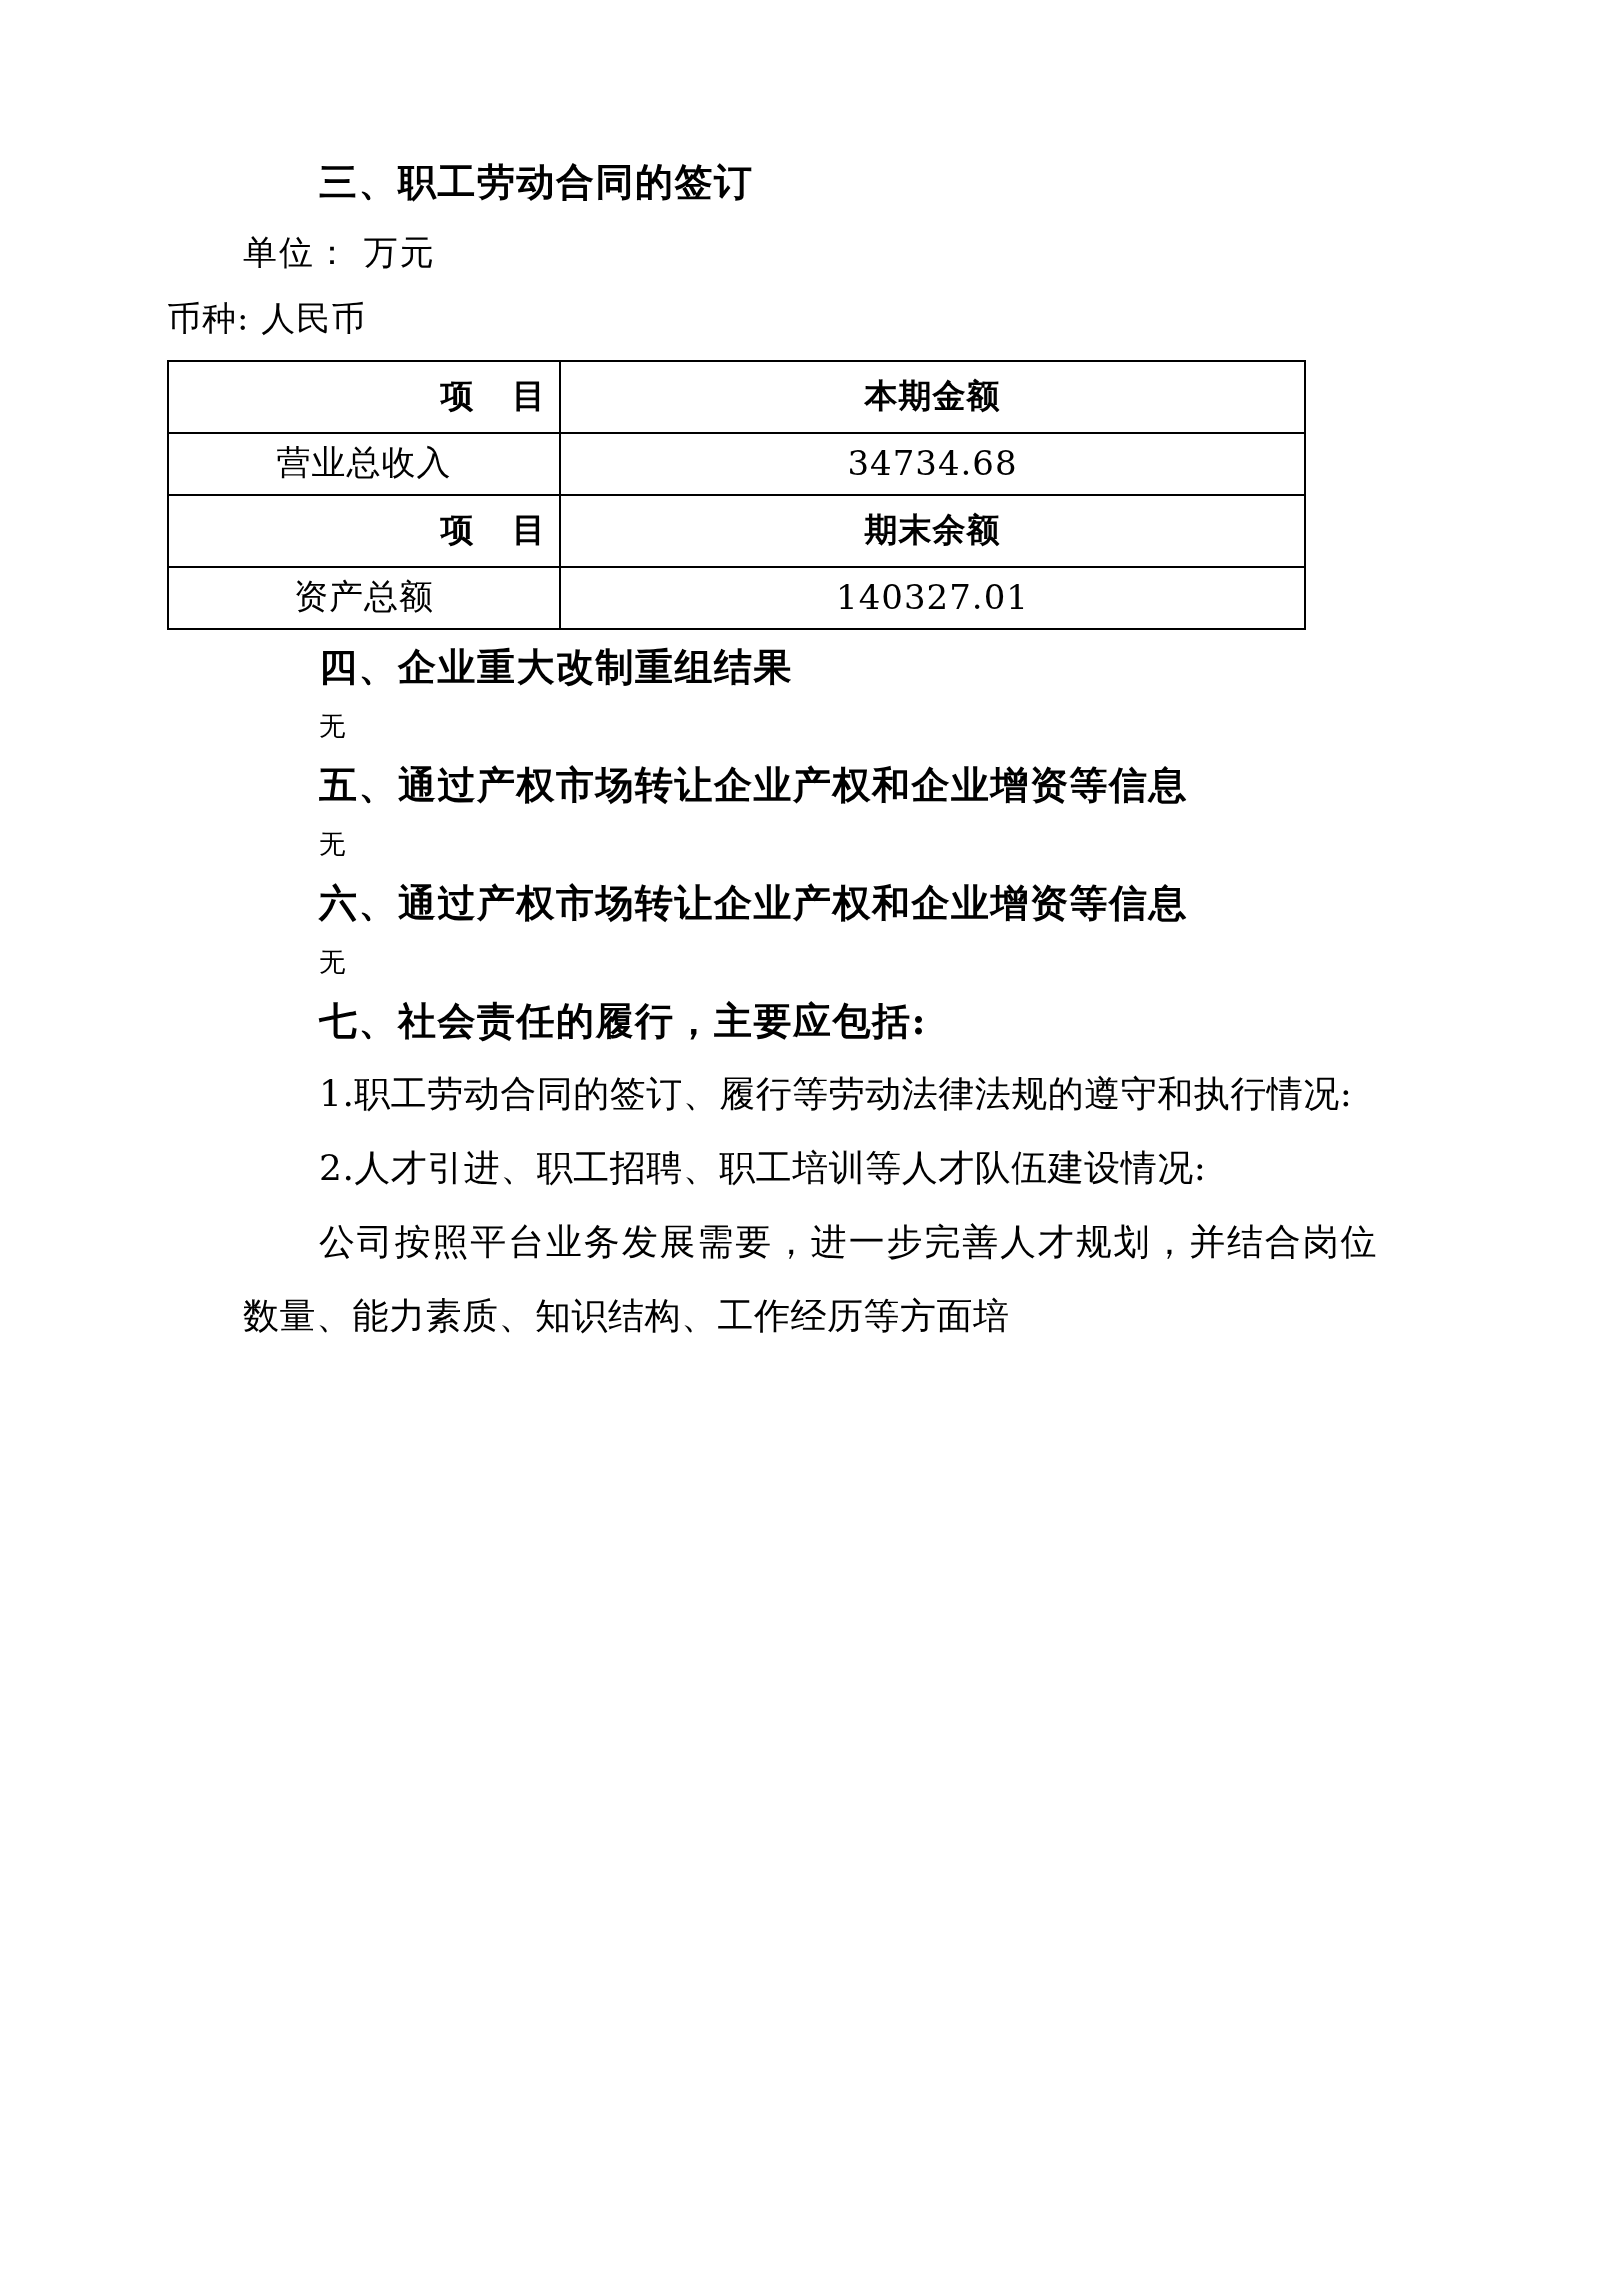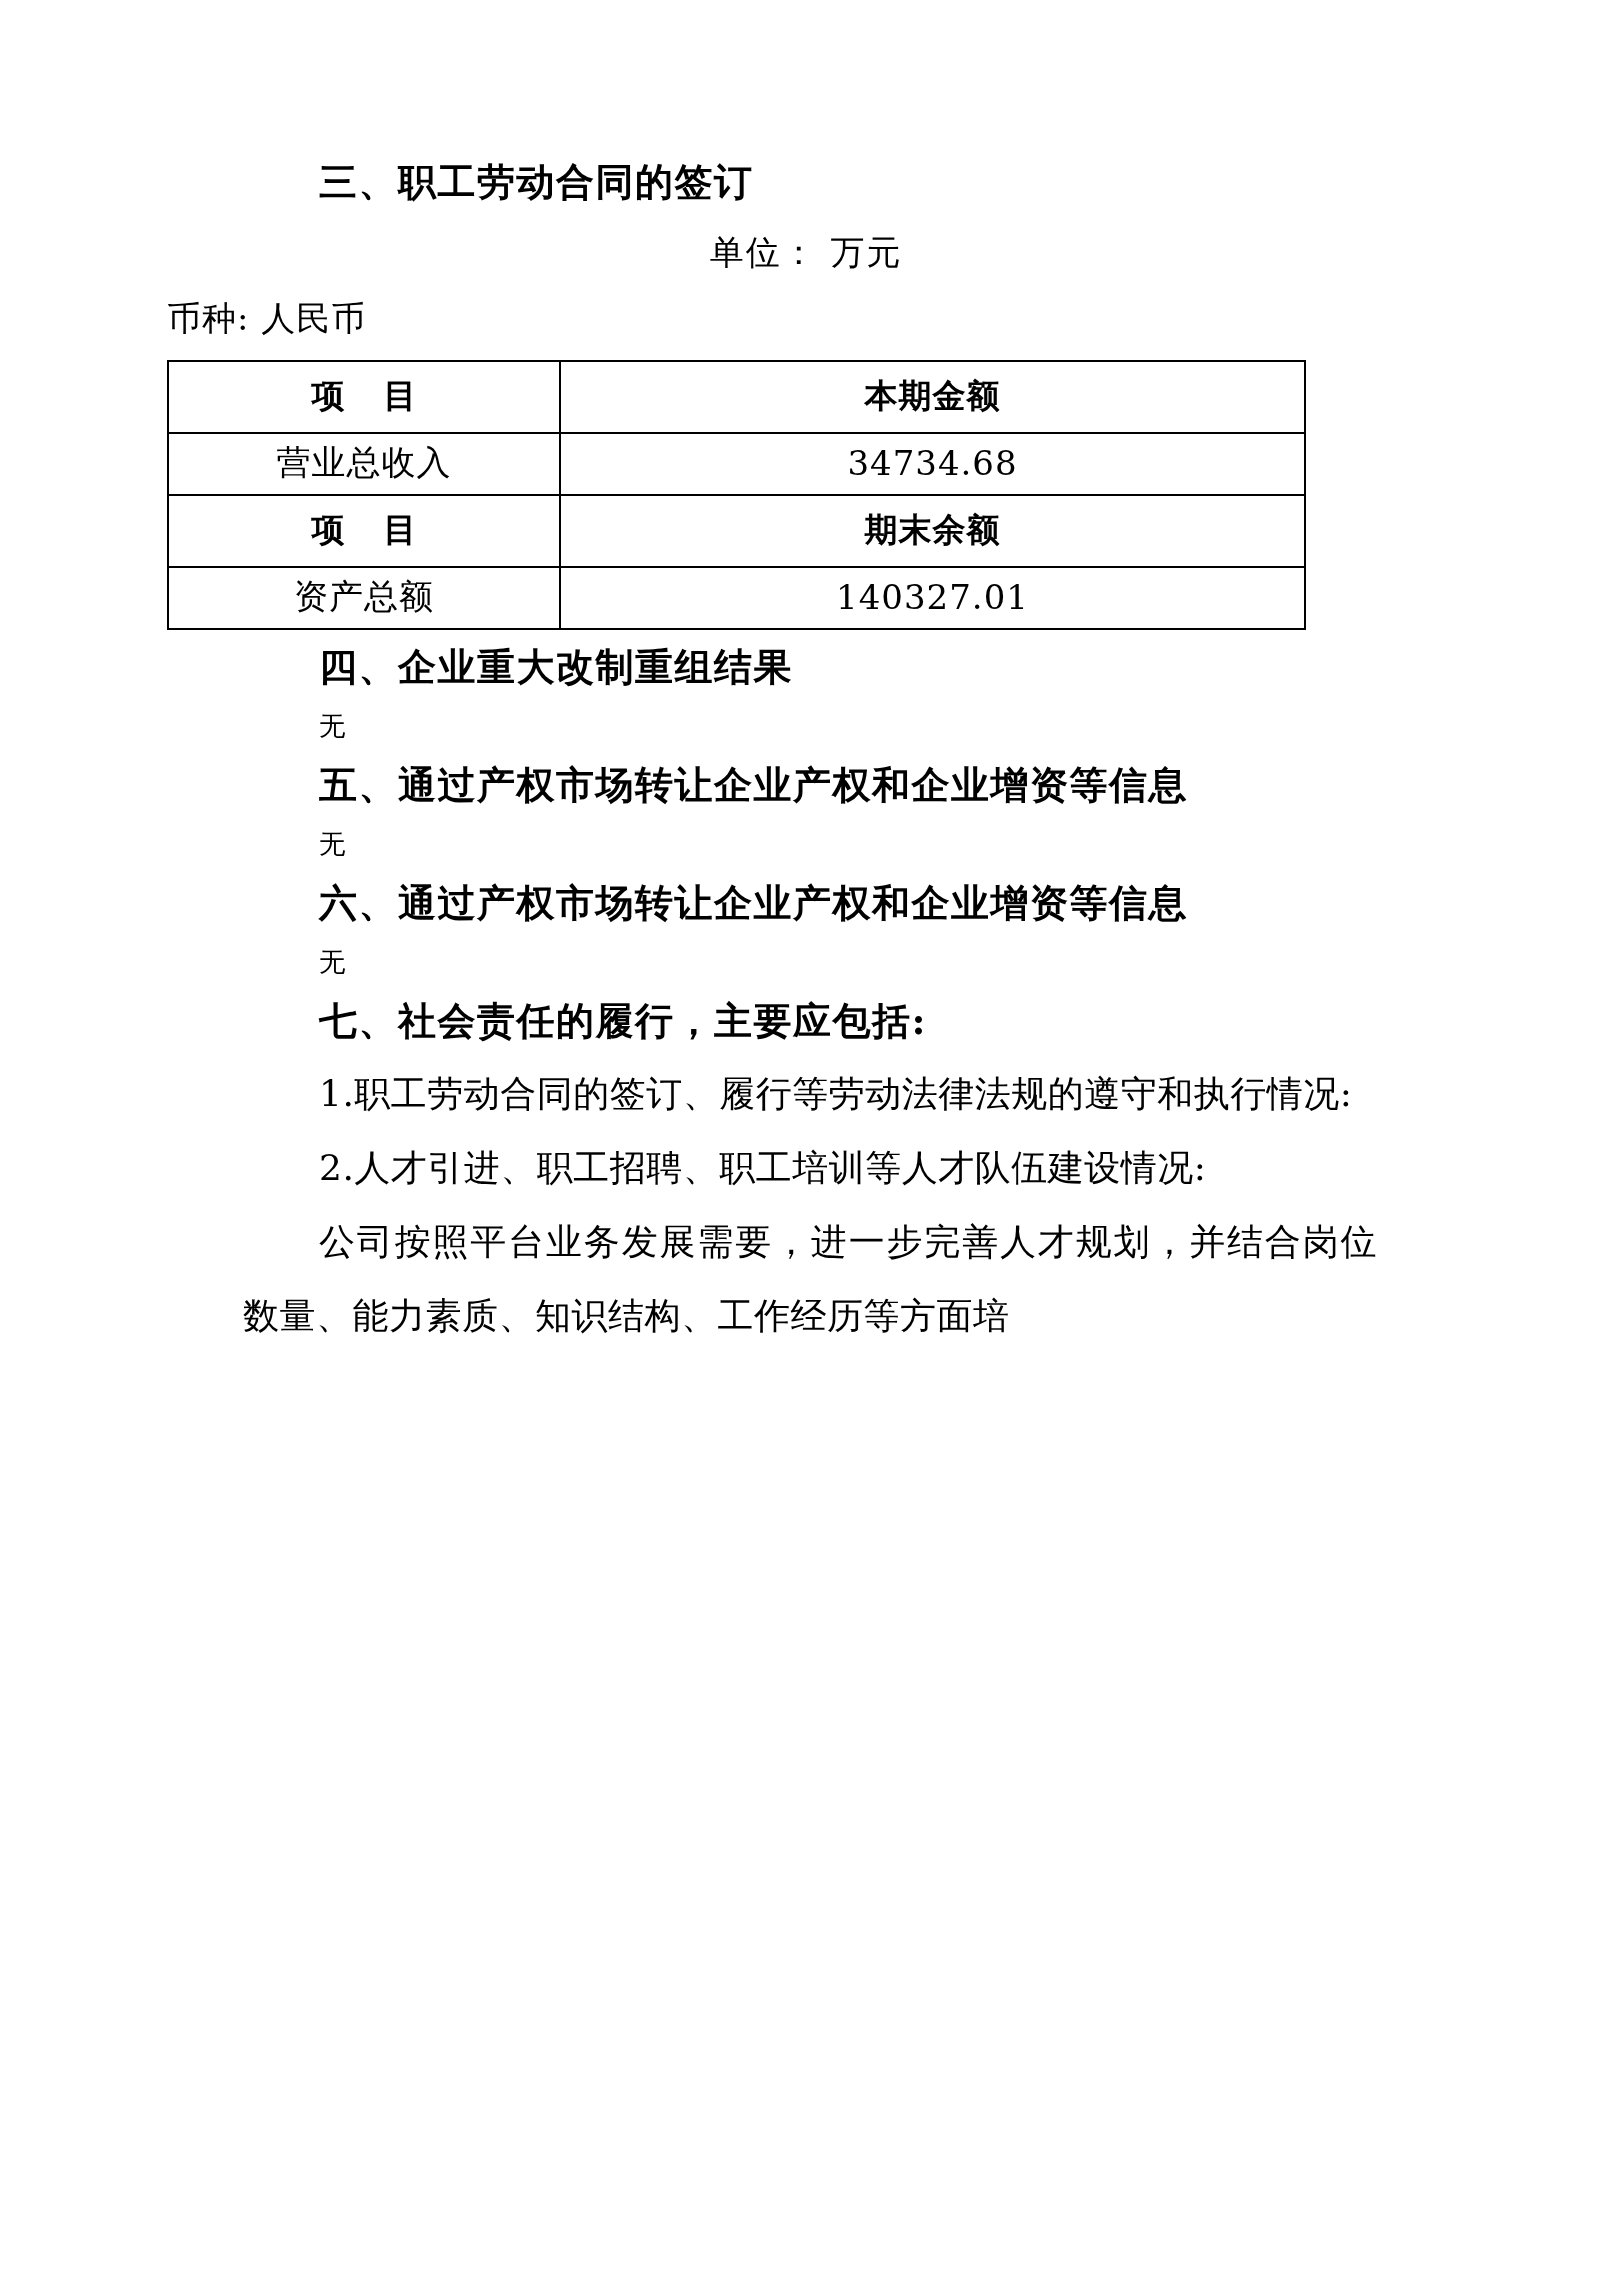--- a/index.html
+++ b/index.html
@@ -44,21 +44,21 @@
     white-space: nowrap;
   }
   .small-note {
     font-size: 26.5px;
     line-height: 45px;
     text-indent: 76px;
   }
   .unit-line {
     font-size: 34px;
     line-height: 69px;
-    text-align: center;
+    text-align: left;
     padding-right: 7.8px;
     letter-spacing: 2px;
   }
   .currency-line {
     font-size: 34px;
     line-height: 63px;
     letter-spacing: 1px;
     margin-left: -76px;
   }
   table.fin {
@@ -75,20 +75,21 @@
     letter-spacing: 1px;
   }
   table.fin td.hdr {
     font-weight: bold;
     font-size: 33px;
     padding: 11.8px 0 13.7px 0;
   }
   table.fin td.hdr-item {
     letter-spacing: 13.7px;
     text-indent: 13.7px;
+    text-align: right;
   }
   .col-a { width: 392px; }
   .col-b { width: 745px; }
   .top-spacer { height: 145px; }
   .indent1 { text-indent: 76px; }
 </style>
 </head>
 <body>
 
 <div class="page">

